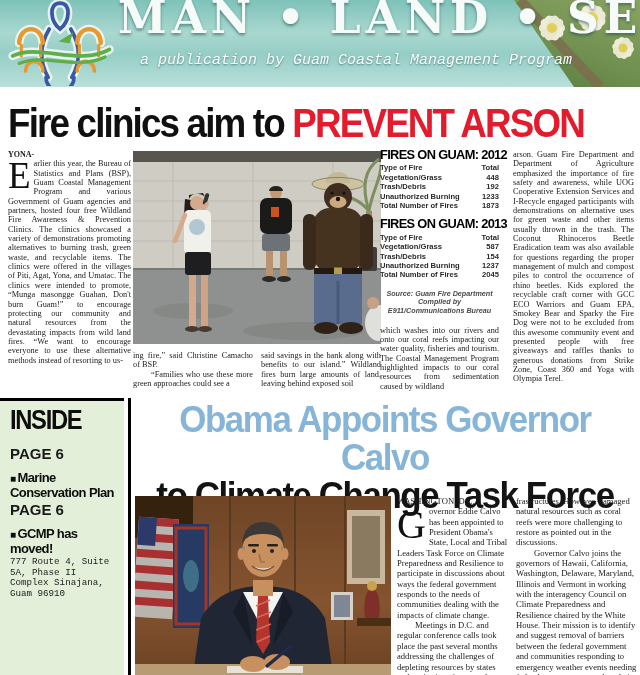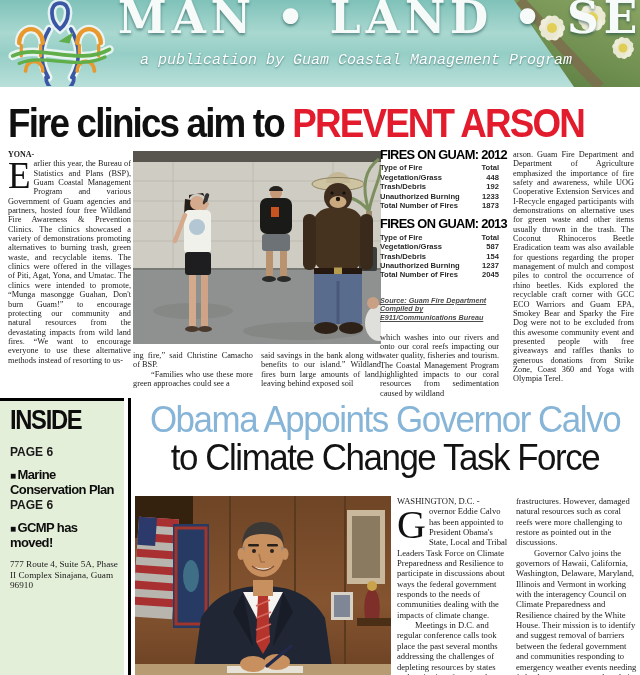--- a/index.html
+++ b/index.html
@@ -36,37 +36,37 @@
   
   .photo1{position:absolute;left:133px;top:151px;width:248px;height:193px;overflow:hidden;}
   .photo2{position:absolute;left:135px;top:496px;width:256px;height:179px;overflow:hidden;}
   
   .tbl-title{font-family:"Liberation Sans", sans-serif;font-weight:bold;font-size:13.5px;
             letter-spacing:-.7px;color:#000;margin:0 0 4px 0;white-space:nowrap;transform:scaleX(.95);transform-origin:left;}
   .trow{display:flex;justify-content:space-between;font-family:"Liberation Sans", sans-serif;
             font-weight:bold;font-size:7.6px;line-height:9.4px;color:#2a2a2a;}
   .tgap{height:9px;}
   .src-note{font-family:"Liberation Sans", sans-serif;font-weight:bold;font-style:italic;
-            font-size:7.2px;line-height:8.6px;color:#4a4a4a;margin-top:17px;text-align:left;text-decoration:underline;}
+            font-size:7.2px;line-height:8.6px;color:#4a4a4a;margin-top:10px;text-align:center;}
   .tbl-text{margin-top:10px;}
   
   .inside-box{position:absolute;left:0px;top:398px;width:124px;height:290px;background:#e4efd9;
             border-top:3px solid #000;padding:4px 6px 6px 10px;box-sizing:border-box;}
   .inside-rule{position:absolute;left:128px;top:398px;width:3px;height:277px;background:#000;}
   .inside-title{font-family:"Liberation Sans", sans-serif;font-weight:bold;font-size:27px;
             letter-spacing:-1.5px;color:#0d0d0d;transform:scaleX(.88);transform-origin:left;}
   .inside-item{margin-top:9px;}
   .ii-label{font-family:"Liberation Sans", sans-serif;font-weight:bold;font-size:13px;
             line-height:14px;letter-spacing:-.6px;color:#0d0d0d;}
   .ii-bullet{font-size:10px;margin-right:2px;}
-  .ii-page{font-family:"Liberation Sans", sans-serif;font-weight:bold;font-size:12px;margin-top:1px;}
-  .ii-addr{font-family:Liberation Serif, serif;font-size:9.2px;line-height:10.6px;color:#222;margin-top:9px;}
+  .ii-page{font-family:"Liberation Sans", sans-serif;font-weight:bold;font-size:15px;margin-top:1px;}
+  .ii-addr{font-family:Liberation Mono, monospace;font-size:9.2px;line-height:10.6px;color:#222;margin-top:1px;}
   
   .obama-headline{position:absolute;left:134px;top:401px;width:502px;text-align:center;
-            font-family:"Liberation Sans", sans-serif;font-weight:normal;letter-spacing:-1.5px;}
+            font-family:"Liberation Sans", sans-serif;font-weight:bold;letter-spacing:-1.5px;}
   .ob-line1{font-size:36px;line-height:38px;color:#86b5d8;transform:scaleX(.97);transform-origin:center;}
   .ob-line2{font-size:36px;line-height:38px;color:#131313;transform:scaleX(.97);transform-origin:center;}
   .ob-col{position:absolute;font-size:8.6px;line-height:10.35px;text-align:left;}
   .ob-col1{left:397px;top:496px;width:113px;}
   .ob-col2{left:516px;top:496px;width:121px;}
   .ob-col .dropcap{font-size:40px;line-height:33px;}
 </style>
 </head>
 <body>
 

